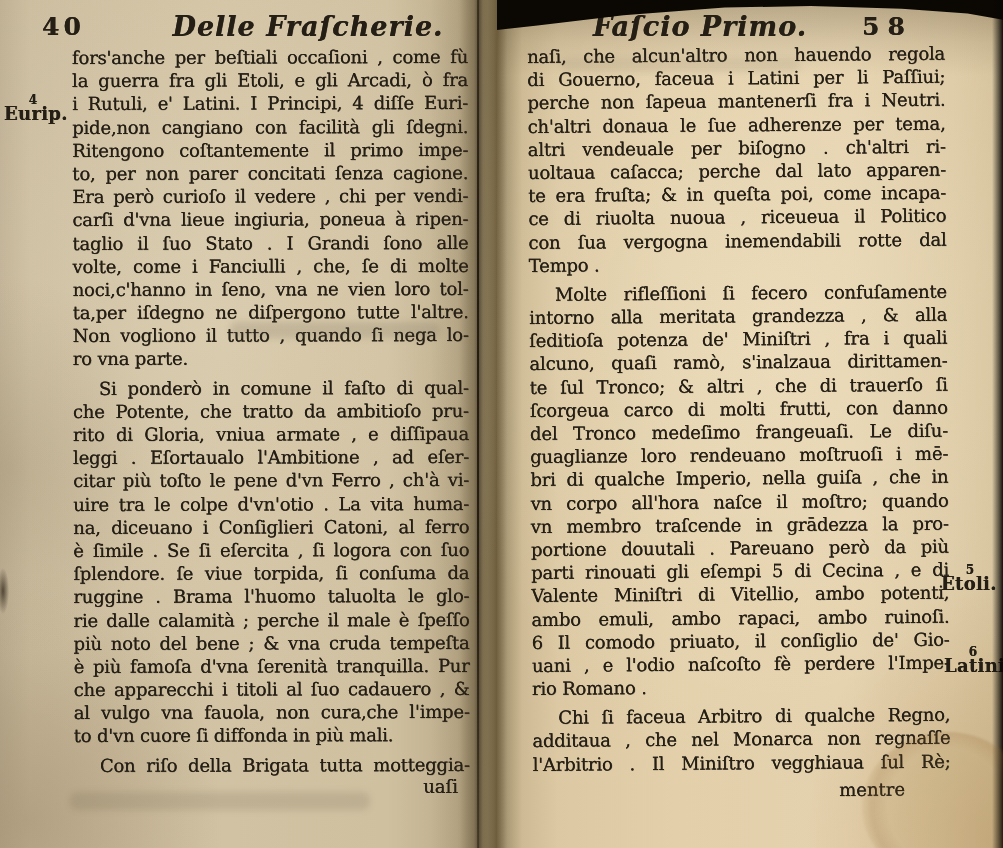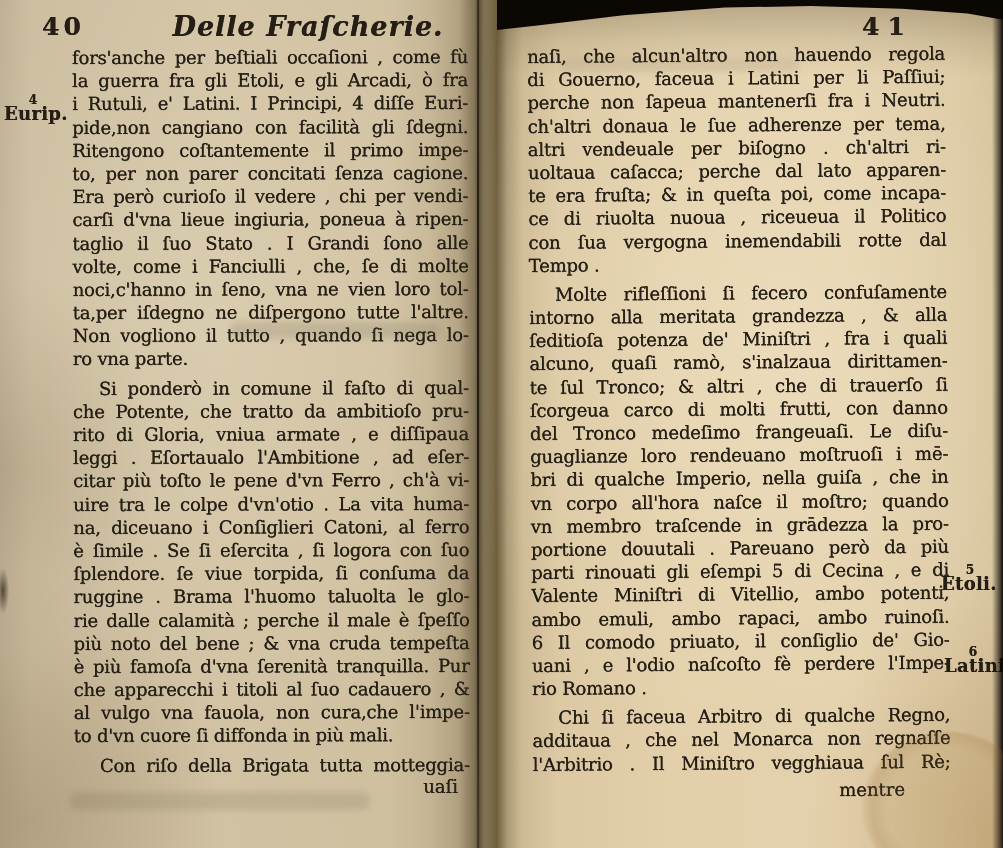--- a/index.html
+++ b/index.html
@@ -133,21 +133,22 @@
         <div class="line">è più famoſa d'vna ſerenità tranquilla. Pur</div>
         <div class="line">che apparecchi i titoli al ſuo cadauero , &amp;</div>
         <div class="line">al vulgo vna fauola, non cura,che l'impe-</div>
         <div class="line nojust">to d'vn cuore ſi diffonda in più mali.</div>
         <div class="line indent gap">Con riſo della Brigata tutta motteggia-</div>
       </div>
     <div class="catchword catchword-left ink">uaſi</div>
   </div>
 
   <div class="page page-right">
-    <div class="folio folio-right ink">41</div>
+    <div class="folio folio-right ink">58</div>
+    <div class="running-head head-right ink">Faſcio Primo.</div>
     <div class="marginal marginal-right-1 ink">
       <div class="ref">5</div>
       <div class="cite">Etoli.</div>
     </div>
     <div class="marginal marginal-right-2 ink">
       <div class="ref">6</div>
       <div class="cite">Latini.</div>
     </div>
     <div class="textblock textblock-right ink">
         <div class="line">naſi, che alcun'altro non hauendo regola</div>

